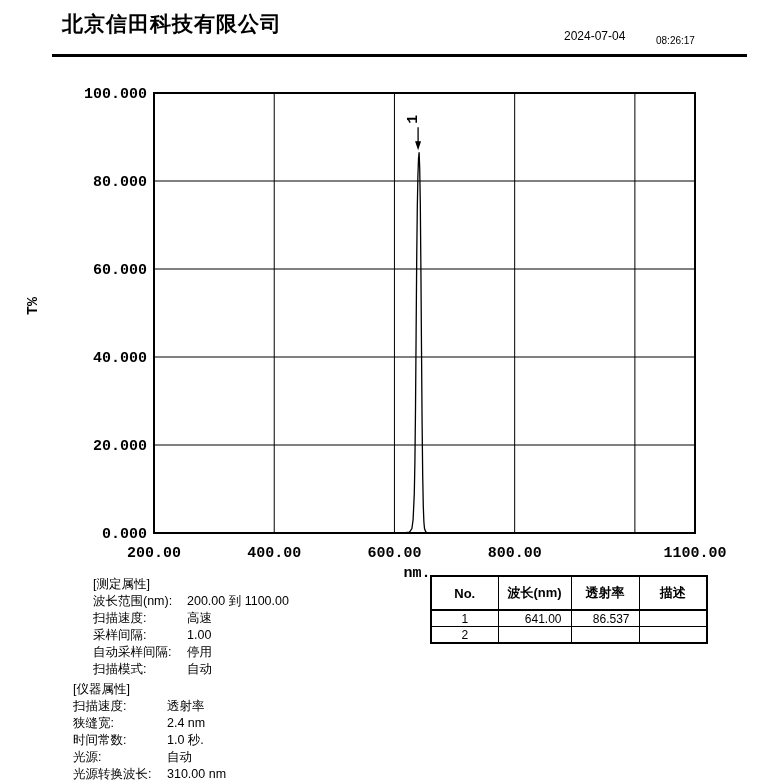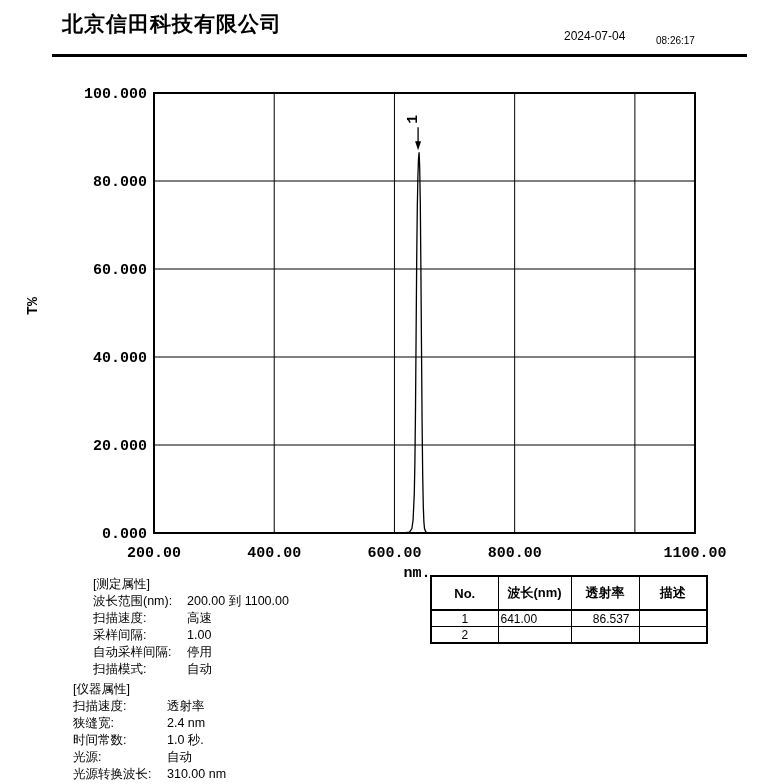--- a/index.html
+++ b/index.html
@@ -39,21 +39,21 @@
     border-collapse:collapse;table-layout:fixed;
     border:2px solid #000;font-size:12px;
   }
   #results-table th,#results-table td{border:1px solid #000;overflow:hidden;}
   #results-table th{
     font-weight:bold;font-size:13px;height:17px;text-align:center;
     border-bottom:2px solid #000;padding:7px 2px;
   }
   #results-table td{height:15px;padding:0 2px;}
   #results-table td.col0{text-align:center;}
-  #results-table td.col1{padding-right:9px;}
+  #results-table td.col1{text-align:right;padding-right:9px;}
   #results-table td.col2{text-align:right;padding-right:9px;}
   #results-table td.col3{text-align:left;}
 </style>
 </head>
 <body>
 
 <svg id="chart-svg" viewBox="0 0 784 784">
     <line x1="274.22222222222223" y1="93" x2="274.22222222222223" y2="533" class="grid"></line>
     <line x1="394.44444444444446" y1="93" x2="394.44444444444446" y2="533" class="grid"></line>
     <line x1="514.6666666666667" y1="93" x2="514.6666666666667" y2="533" class="grid"></line>

